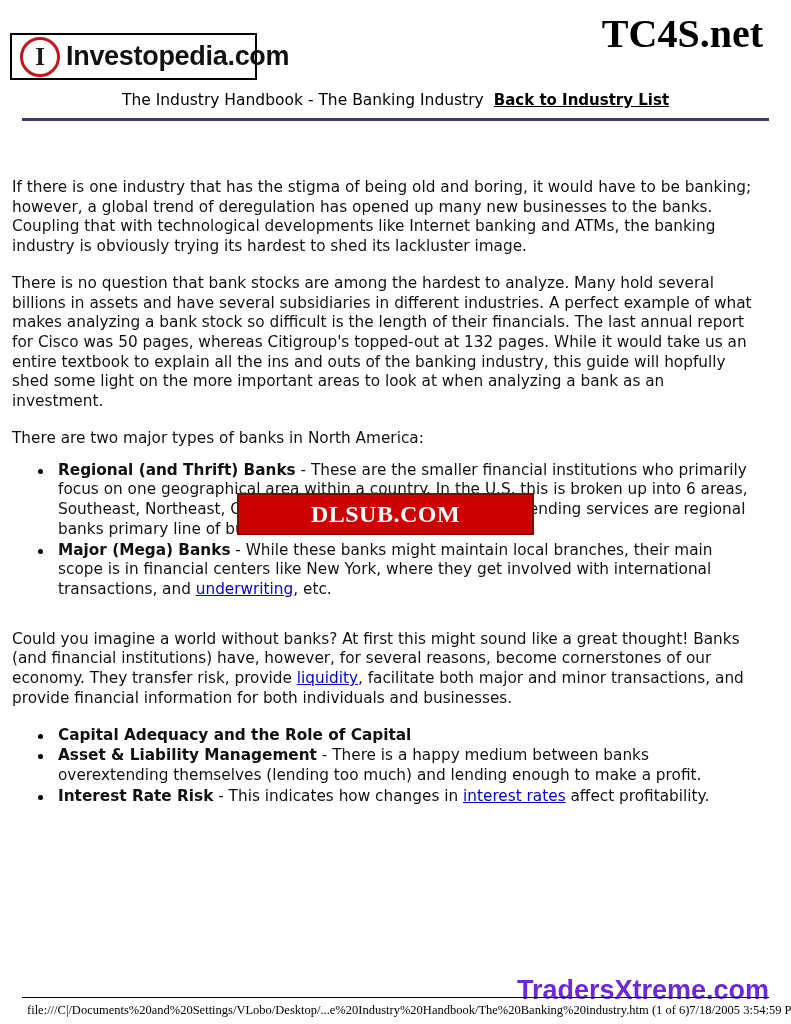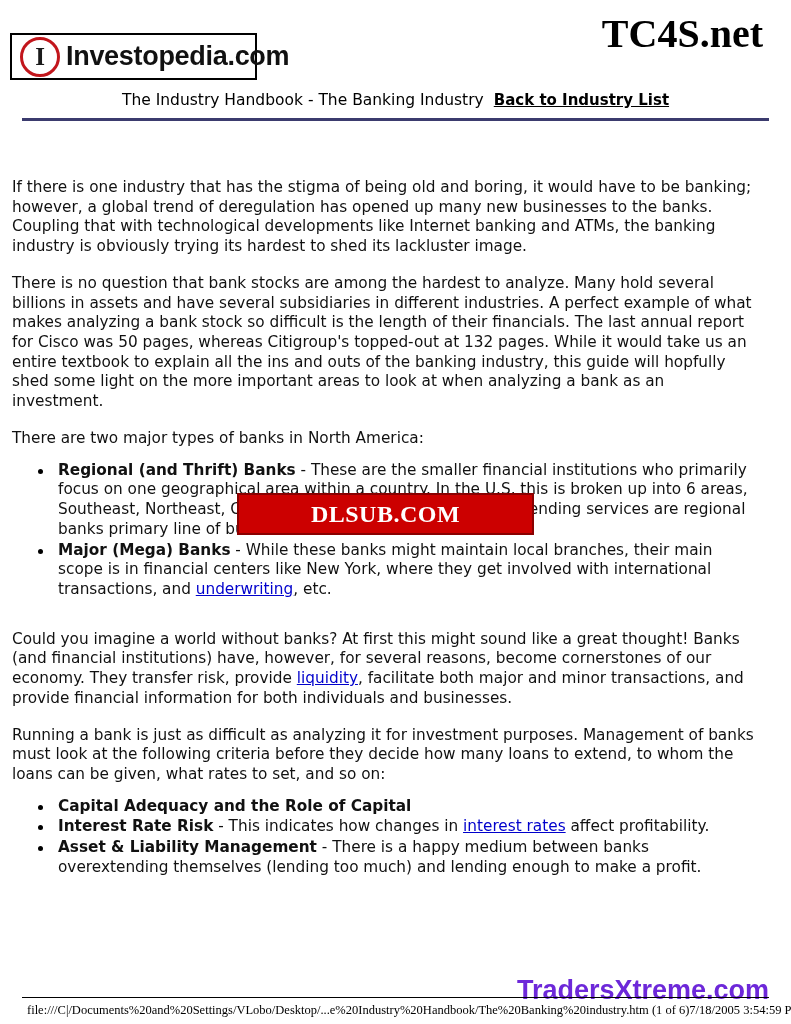--- a/index.html
+++ b/index.html
@@ -246,31 +246,30 @@
       </li>
       <li>
         <span class="b">Major (Mega) Banks</span><span> - While these banks might maintain local branches, their main scope is in financial centers like New York, where they get involved with international transactions, and </span><a class="inline">underwriting</a><span>, etc.</span>
       </li>
     </ul>
 
     <div class="list-gap"></div>
 
     <p><span>Could you imagine a world without banks? At first this might sound like a great thought! Banks (and financial institutions) have, however, for several reasons, become cornerstones of our economy. They transfer risk, provide </span><a class="inline">liquidity</a><span>, facilitate both major and minor transactions, and provide financial information for both individuals and businesses.</span></p>
 
-    <p class="tight">Running a bank is just as difficult as analyzing it for investment purposes. Management of banks must look at the following criteria before they decide how many loans to extend, to whom the loans can be given, what rates to set, and so on:</p>
 
     <ul class="bullets">
       <li>
         <span class="b">Capital Adequacy and the Role of Capital</span>
       </li>
       <li>
+        <span class="b">Asset &amp; Liability Management</span><span> - There is a happy medium between banks overextending themselves (lending too much) and lending enough to make a profit.</span>
+      </li>
+      <li>
         <span class="b">Interest Rate Risk</span><span> - This indicates how changes in </span><a class="inline">interest rates</a><span> affect profitability.</span>
-      </li>
-      <li>
-        <span class="b">Asset &amp; Liability Management</span><span> - There is a happy medium between banks overextending themselves (lending too much) and lending enough to make a profit.</span>
       </li>
     </ul>
 
   </div>
 
   <div class="watermark-dlsub">DLSUB.COM</div>
   <div class="watermark-traders">TradersXtreme.com</div>
 
   <div class="footer-rule"></div>
   <div class="footer-text">file:///C|/Documents%20and%20Settings/VLobo/Desktop/...e%20Industry%20Handbook/The%20Banking%20industry.htm (1 of 6)7/18/2005 3:54:59 PM</div>

